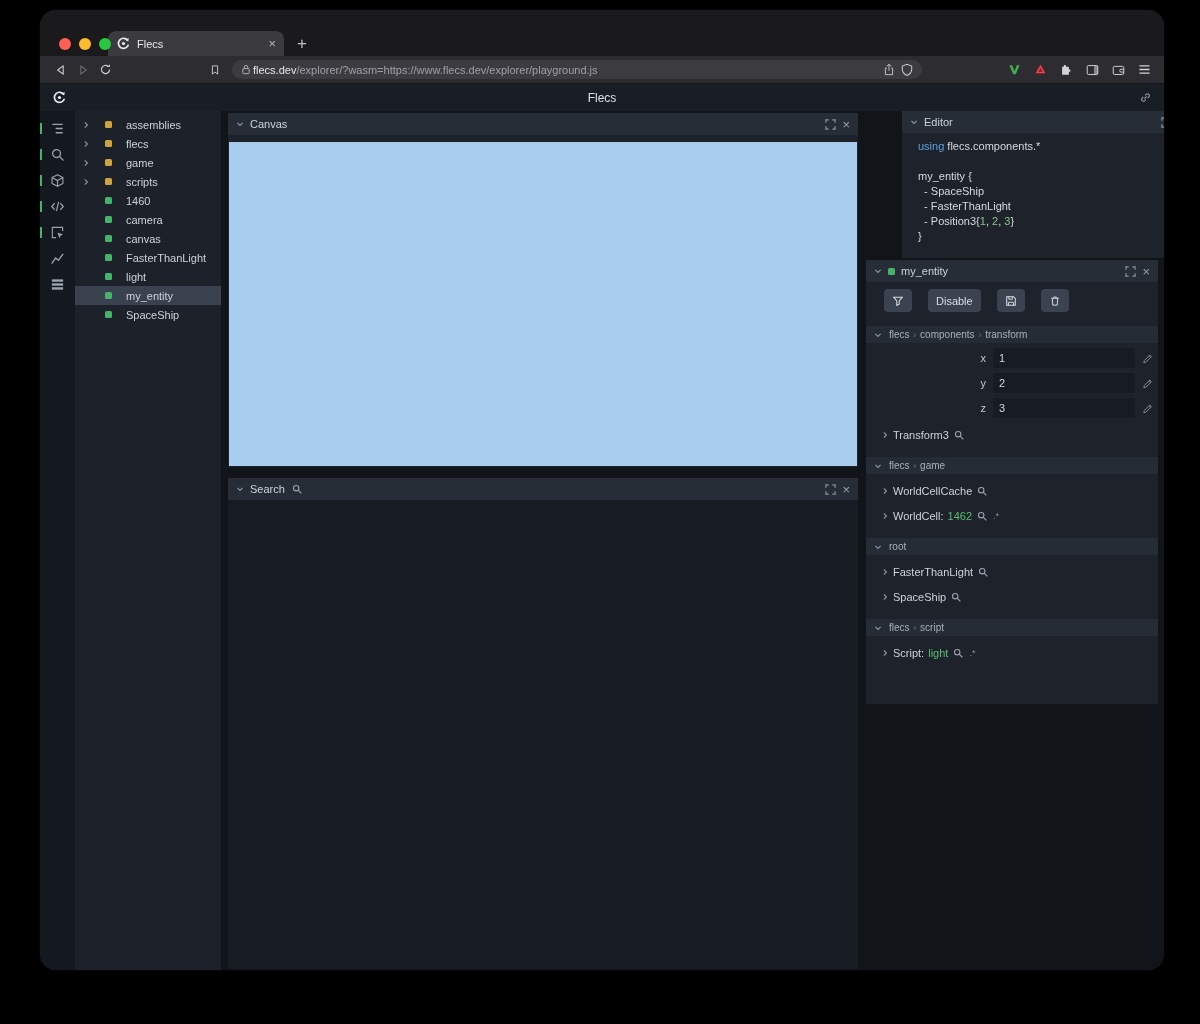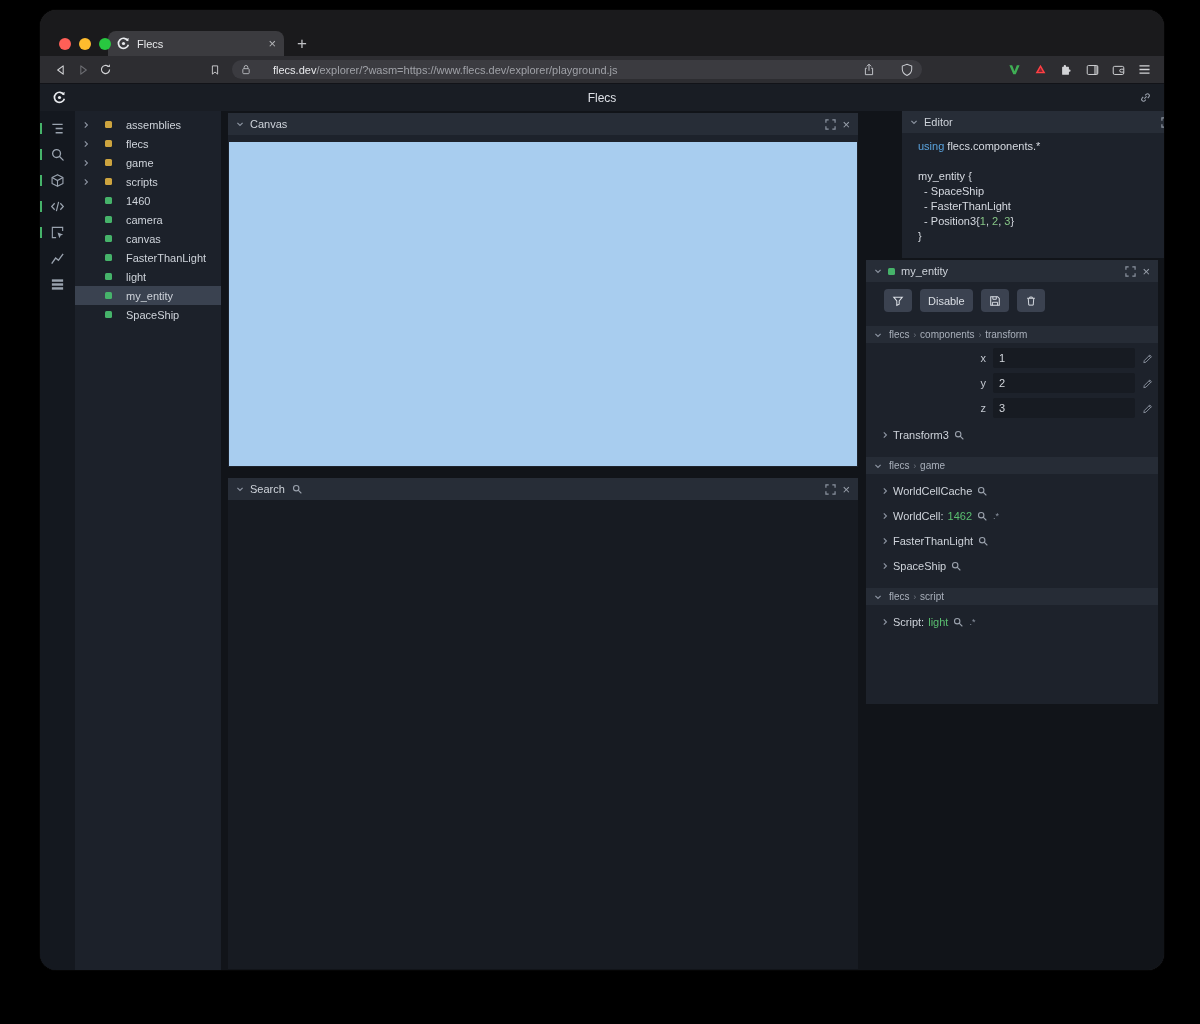--- a/index.html
+++ b/index.html
@@ -21,21 +21,21 @@
   .tab{margin-left:68px;width:176px;height:25px;background:#3b3b3f;border-radius:8px 8px 0 0;display:flex;align-items:center;padding:0 8px;gap:6px}
   .tab-title{font-size:11px;color:#e8e9eb;flex:1}
   .tab-close{color:#b4b5b9;font-size:13px;line-height:1;cursor:default}
   .newtab{color:#c0c1c4;font-size:17px;margin:0 0 4px 13px;line-height:1}
 
   
   .navbar{height:27px;background:#2d2d31;display:flex;align-items:center;padding:0 10px}
   .nav-icon{width:22px;display:flex;justify-content:center;align-items:center;color:#d2d3d6}
   .nav-icon.dim{color:#6d6e73}
   .nav-spacer{width:88px}
-  .urlbar{flex:1;max-width:690px;height:19px;background:#3b3b40;border-radius:10px;display:flex;align-items:center;padding:0 9px;gap:22px;margin:0 6px;overflow:hidden}
+  .urlbar{flex:1;max-width:690px;height:19px;background:#3b3b40;border-radius:10px;display:flex;align-items:center;padding:0 9px;gap:2px;margin:0 6px;overflow:hidden}
   .url-lock{color:#b9bbc0;display:flex;flex:none}
   .url-text{font-size:11px;color:#9fa1a7;flex:1;white-space:nowrap;overflow:hidden}
   .url-domain{color:#e7e8eb}
   .url-end-icon{color:#c6c8cd;display:flex;flex:none;margin-left:4px}
   .nav-right{margin-left:auto;display:flex;align-items:center;gap:7px}
   .nav-right .nav-icon{width:19px}
 
   
   .app-header{height:28px;background:#191d24;border-top:1px solid #121318;display:flex;align-items:center;position:relative;padding:0 12px}
   .app-logo{color:#e8eaee;display:flex}
@@ -75,21 +75,21 @@
   .search-content{height:469px;background:#171b22}
 
   .panel.editor{left:862px;top:0;width:292px;height:147px}
   .editor-content{padding:6px 16px;font-family:Liberation Sans, sans-serif;font-size:11px;line-height:15px}
   .code-line{white-space:pre}
   .tok-plain{color:#d6dae1}
   .tok-kw{color:var(--keyword-blue)}
   .tok-num{color:#86c686}
 
   .panel.inspector{left:826px;top:149px;width:292px;height:444px}
-  .insp-toolbar{display:flex;align-items:center;gap:8px;padding:7px 0 0 18px}
+  .insp-toolbar{display:flex;align-items:center;gap:16px;padding:7px 0 0 18px}
   .tb-btn{height:23px;min-width:26px;background:#3b4250;border-radius:4px;display:flex;align-items:center;justify-content:center;color:#dbdfe5;font-size:11px;padding:0 8px;cursor:default}
   .insp-sec-header{margin-top:14px;height:17px;background:#262c36;display:flex;align-items:center;gap:7px;padding:0 8px;font-size:10px;color:#a9b0bb}
   .sec-sep{color:#6d747f;font-size:9px;padding:0 1px}
   .insp-item{display:flex;align-items:center;gap:4px;padding-left:15px;height:17px;margin-top:8px;font-size:11px;color:#ced3da}
   .chev{color:#8b93a0;display:flex;flex:none}
   .insp-value{color:var(--value-green)}
   .expr{color:#8b93a0;font-size:9px;margin-left:2px}
   .insp-field{display:flex;align-items:center;margin-top:5px;height:20px}
   .f-name{width:120px;text-align:right;margin-right:7px;font-size:11px;color:#c3c8d0}
   .f-input{width:142px;height:20px;background:#171b22;border-radius:2px;font-size:11px;color:#d2d6dc;display:flex;align-items:center;padding-left:6px}
@@ -544,20 +544,28 @@
             <span>WorldCell:</span>
             <span class="insp-value">1462</span>
             <span class="mag-dim">
               <svg width="10" height="10" viewBox="0 0 10 10">
                 <circle cx="4.2" cy="4.2" r="2.7" fill="none" stroke="currentColor" stroke-width="1.1"></circle>
                 <path d="M6.4 6.4L9 9" stroke="currentColor" stroke-width="1.1" stroke-linecap="round"></path>
               </svg>
             </span>
             <span class="expr">.*</span>
           </div>
+          <div class="insp-sec-header">
+            <span class="chev">
+              <svg width="8" height="8" viewBox="0 0 8 8">
+                <path d="M1.4 2.8L4 5.4l2.6-2.6" fill="none" stroke="currentColor" stroke-width="1.2"></path>
+              </svg>
+            </span>
+            <span>root</span>
+          </div>
           <div class="insp-item">
             <span class="chev">
               <svg width="8" height="8" viewBox="0 0 8 8">
                 <path d="M2.8 1.4L5.4 4 2.8 6.6" fill="none" stroke="currentColor" stroke-width="1.2"></path>
               </svg>
             </span>
             <span>FasterThanLight</span>
             <span class="mag-dim">
               <svg width="10" height="10" viewBox="0 0 10 10">
                 <circle cx="4.2" cy="4.2" r="2.7" fill="none" stroke="currentColor" stroke-width="1.1"></circle>

